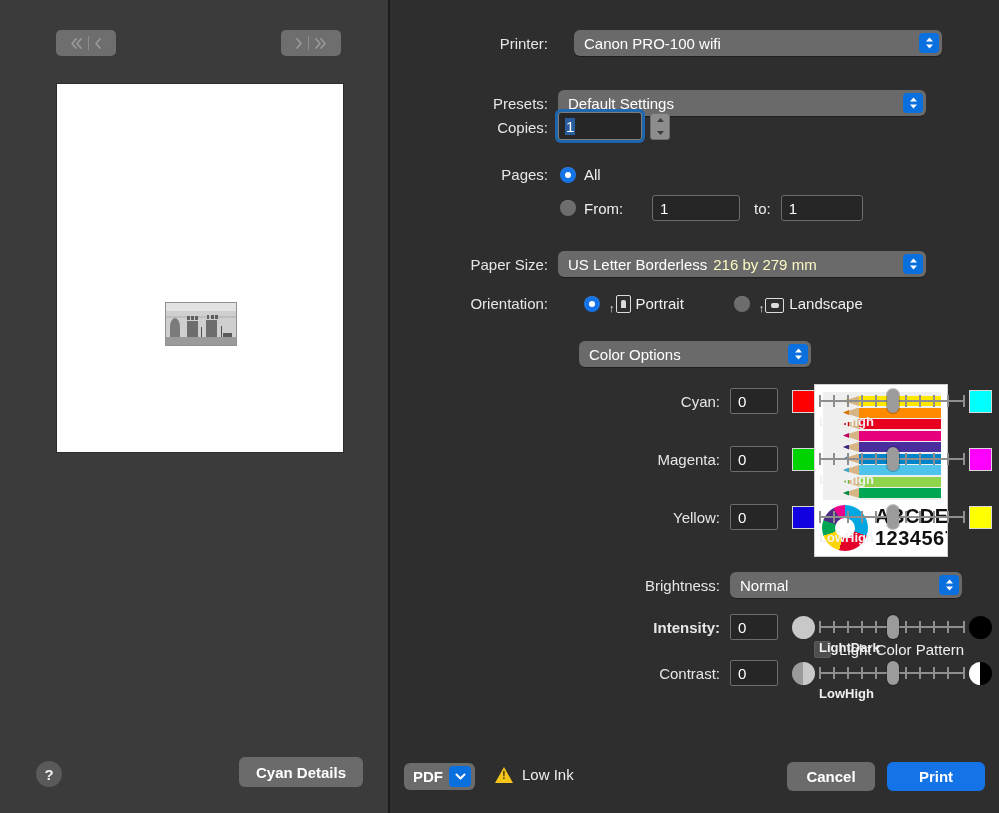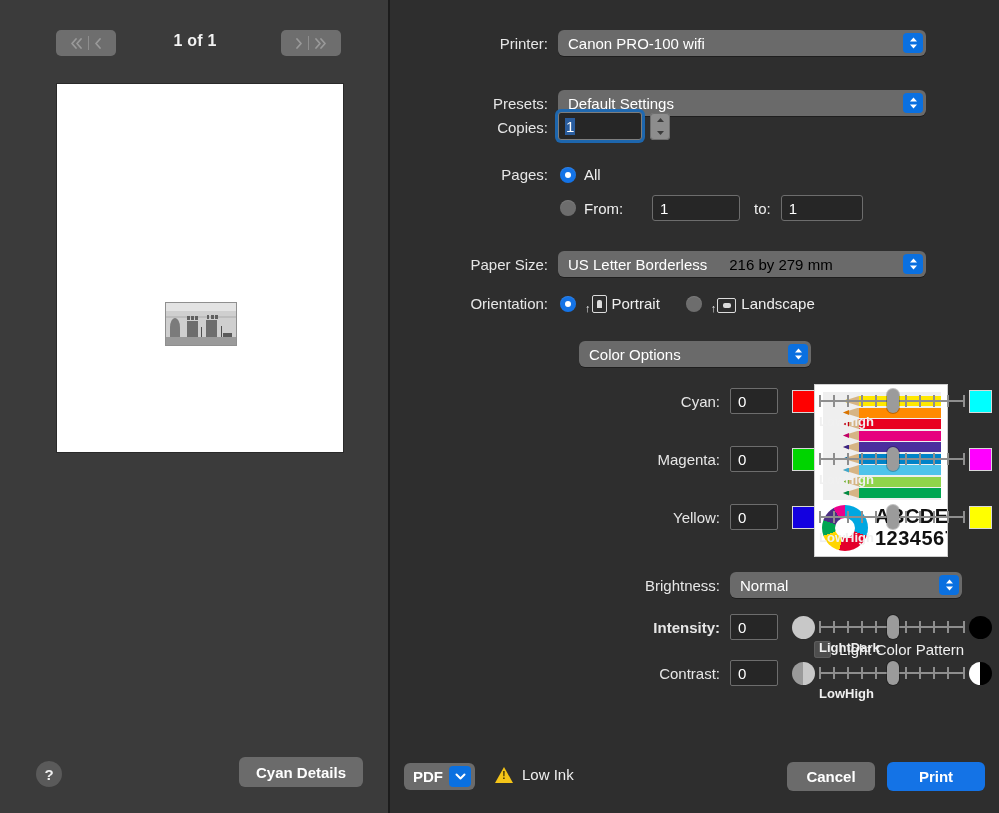--- a/index.html
+++ b/index.html
@@ -77,21 +77,21 @@
   .row { position:absolute; display:flex; align-items:center; }
   .field-label { font-size:15px; color:#e6e6e6; text-align:right; }
 
   .popup {
     position:relative; background:#6a6a6a; border-radius:6px;
     height:26px; display:flex; align-items:center;
     padding:0 30px 0 10px; font-size:15px; color:#fff;
     box-shadow:0 1px 0 rgba(0,0,0,.35);
     cursor:default; white-space:nowrap; overflow:hidden;
   }
-  .popup .dim { color:#000000; margin-left:22px; }
+  .popup .dim { color:#fef9c3; margin-left:6px; }
   .popup .stepper-badge {
     position:absolute; right:3px; top:3px; width:20px; height:20px;
     background:#0a70e0; border-radius:4px;
     display:flex; flex-direction:column; align-items:center; justify-content:center;
     gap:1px;
   }
   .popup .stepper-badge .ar { display:block; }
 
   .text-input {
     background:#262626; border:1px solid #6d6d6d; border-radius:3px;
@@ -276,21 +276,20 @@
               <path d="M2 1 L6 5.5 L2 10" stroke="#9a9a9a" stroke-width="1.7" fill="none" stroke-linecap="round" stroke-linejoin="round"></path>
             </svg>
         </span>
         <span class="sep"></span>
         <span class="chev">
           <svg width="13" height="11" viewBox="0 0 13 11">
               <path d="M2 1 L6 5.5 L2 10 M7 1 L11 5.5 L7 10" stroke="#9a9a9a" stroke-width="1.7" fill="none" stroke-linecap="round" stroke-linejoin="round"></path>
             </svg>
         </span>
       </div>
-      <div id="page-indicator">1 of 1</div>
     </div>
 
     <div id="page-sheet">
       <div id="page-photo">
         <div class="ph-sky"></div>
         <div class="ph-wall"></div>
         <div class="ph-band"></div>
         <div class="ph-ground"></div>
         <div class="ph-arch" style="left:6%;top:36%;width:14%;height:44%;"></div>
         <div class="ph-door" style="left:30%;top:44%;width:16%;height:36%;"></div>
@@ -310,21 +309,21 @@
     <div id="bottom-left-bar">
       <div id="help-button">?</div>
       <div id="hide-details-button">Cyan Details</div>
     </div>
   </div>
 
   <div id="settings-pane">
 
     <div class="row" style="left:0; top:30px; width:560px;">
       <div class="field-label" style="width:158px;">Printer:</div>
-      <div class="popup" style="margin-left:10px; width:368px;">
+      <div class="popup" style="margin-left:26px; width:368px;">
         <span>Canon PRO-100 wifi</span>
         <span class="stepper-badge">
           <svg class="ar" width="9" height="14" viewBox="0 0 9 14">
               <path d="M4.5 1.5 L8 5.5 L1 5.5 Z M4.5 12.5 L8 8.5 L1 8.5 Z" fill="#fff"></path>
             </svg>
         </span>
       </div>
     </div>
 
     <div class="row" style="left:0; top:70px; width:560px;margin-top:20px;">
@@ -378,21 +377,21 @@
         <span>US Letter Borderless</span>
         <span class="dim">216 by 279 mm</span>
         <span class="stepper-badge">
           <svg class="ar" width="9" height="14" viewBox="0 0 9 14">
               <path d="M4.5 1.5 L8 5.5 L1 5.5 Z M4.5 12.5 L8 8.5 L1 8.5 Z" fill="#fff"></path>
             </svg>
         </span>
       </div>
     </div>
 
-    <div class="row" style="left:0; top:294px; width:480px;">
+    <div class="row" style="left:0; top:294px; width:480px;gap:24px;">
       <div class="field-label" style="width:158px;">Orientation:</div>
       <div style="margin-left:12px; display:flex; align-items:center;">
         <span class="radio on"></span>
         <span class="orient-icon">
           <span class="arrow">↑</span>
           <span class="orient-page portrait">
               <span class="person"></span>
             </span>
         </span>
         <span class="radio-label" style="margin-left:0;">Portrait</span>

